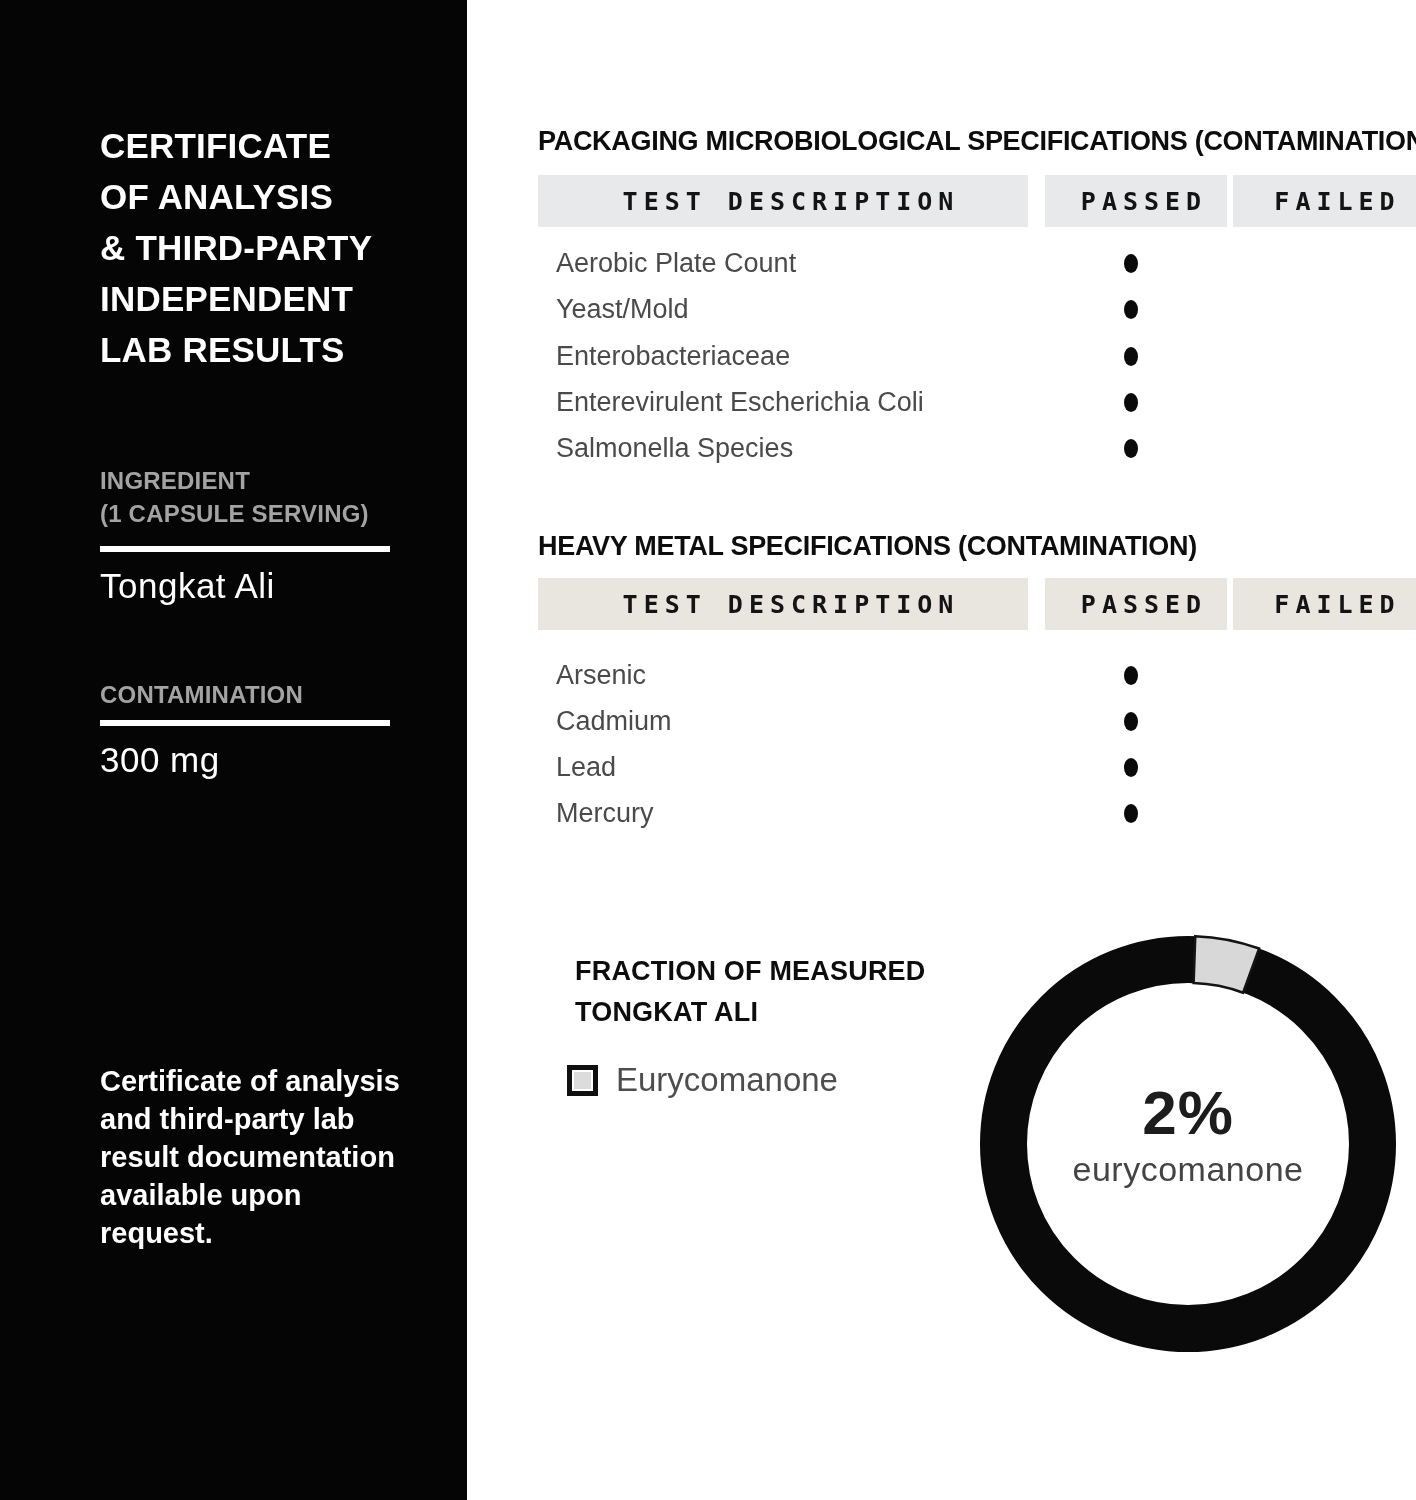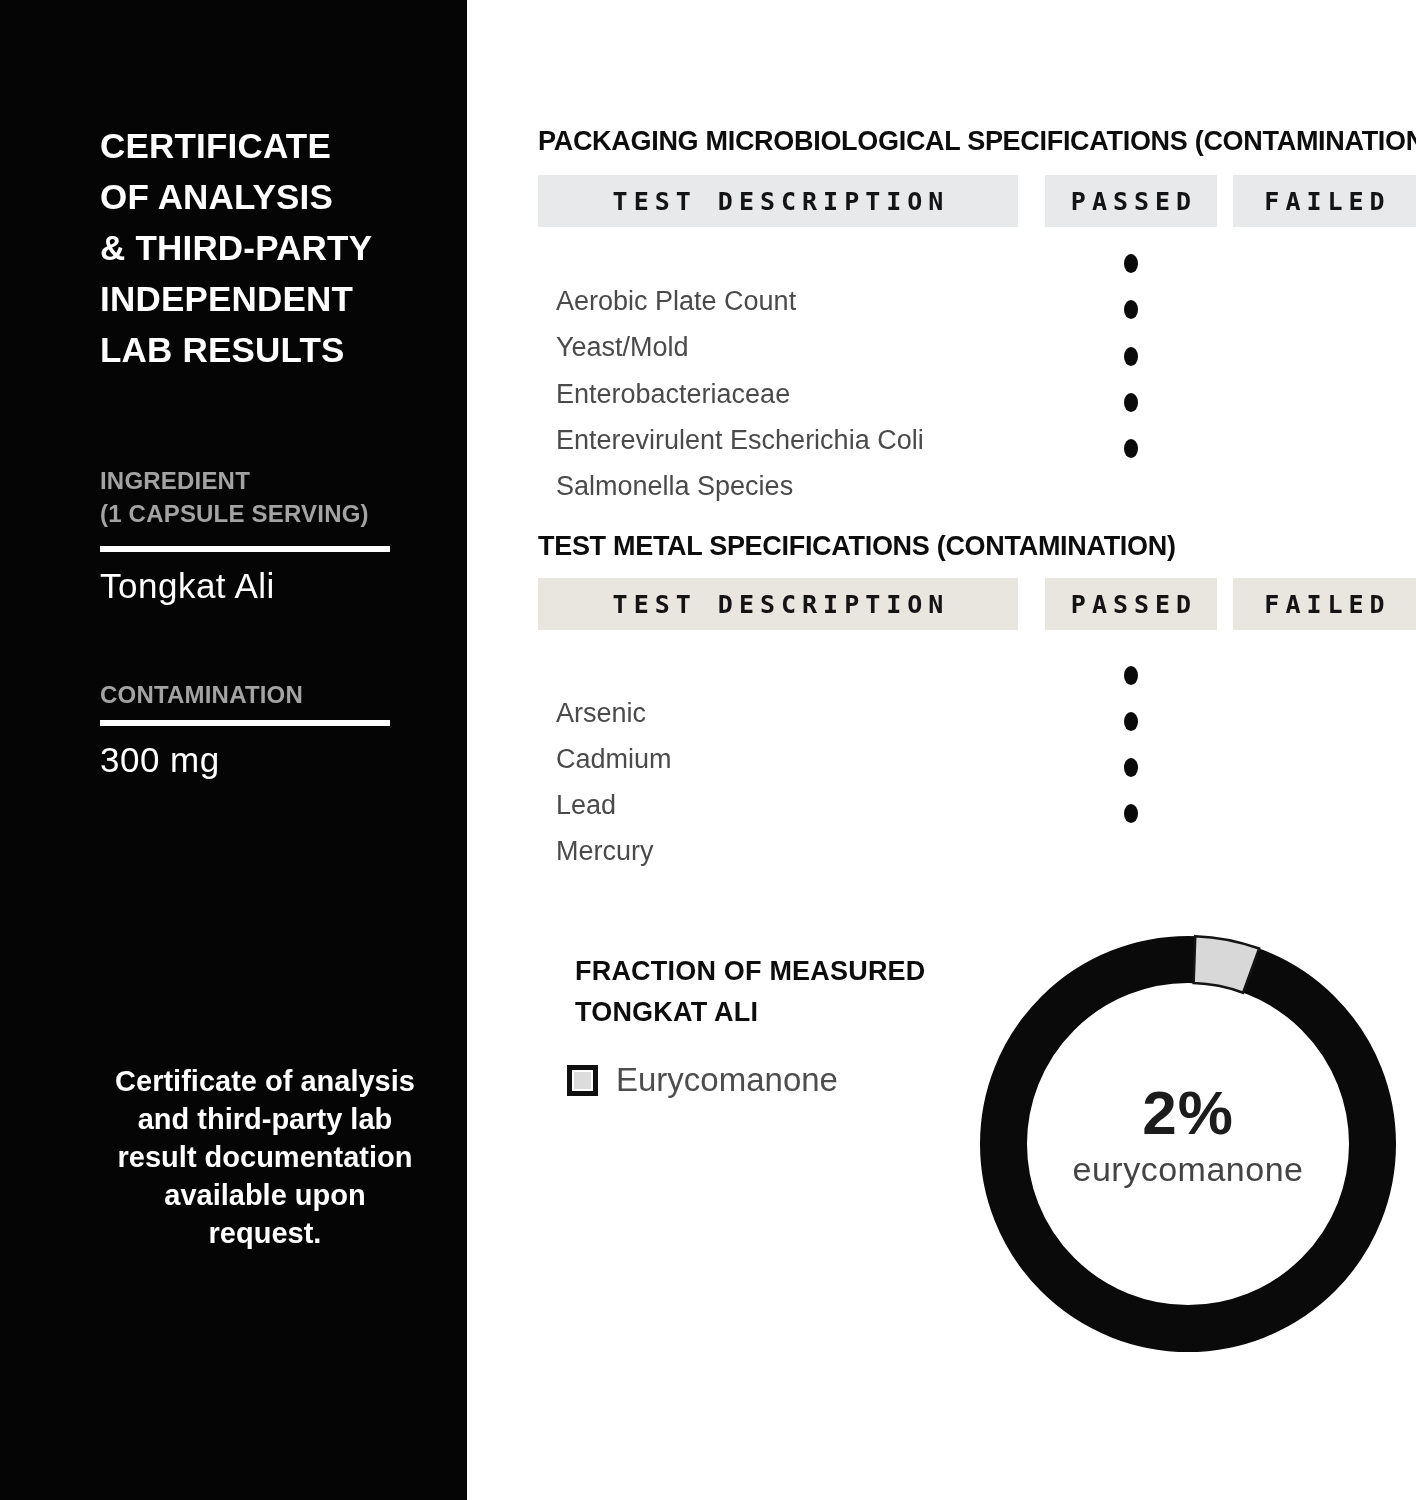--- a/index.html
+++ b/index.html
@@ -30,43 +30,42 @@
     position:absolute; left:100px; width:290px; height:6px; background:#ffffff;
   }
   .side-value{
     position:absolute; left:100px;
     color:#ffffff; font-size:35px; font-weight:300; letter-spacing:0.5px;
   }
   .side-note{
     position:absolute; left:100px; top:1062px; width:330px;
     color:#ffffff; font-size:29px; font-weight:bold; line-height:38px;
     white-space:pre-line;
-    text-align:center;
   }
   
   .section-heading{
     position:absolute; left:538px;
     color:#0d0d0d; font-size:27px; font-weight:bold; letter-spacing:-0.3px;
     white-space:nowrap;
   }
   .hdr-cell{
     position:absolute; height:52px;
     display:flex; align-items:center; justify-content:center;
     font-family:"DejaVu Sans Mono", monospace;
     font-size:25px; font-weight:bold; color:#141414; letter-spacing:6px;
     text-indent:6px;
+    padding-left:10px;
   }
   .t1 .hdr-cell{background:#e8e9eb;}
   .t2 .hdr-cell{background:#e9e5df;}
   .trow{position:absolute; left:0; width:1416px; height:36px;}
   .tlabel{
     position:absolute; left:556px; top:0;
     color:#4a4a4a; font-size:27px; font-weight:300; line-height:36px;
     white-space:nowrap;
-    margin-top:38px;
   }
   .dot{
     position:absolute; left:1124px; top:9px;
     width:14px; height:19px; border-radius:50%; background:#0a0a0a;
   }
   
   .fraction-heading{
     position:absolute; left:575px; top:951px; width:360px;
     color:#0d0d0d; font-size:27px; font-weight:bold; line-height:41px;
     white-space:pre-line; letter-spacing:0.2px;
@@ -140,21 +139,21 @@
       <span class="tlabel">Enterevirulent Escherichia Coli</span>
       <span class="dot"></span>
     </div>
     <div class="trow" style="top:430px">
       <span class="tlabel">Salmonella Species</span>
       <span class="dot"></span>
     </div>
   </div>
 
   <div class="t2">
-    <div class="section-heading" style="top:531px">TEST METAL SPECIFICATIONS (CONTAMINATION)</div>
+    <div class="section-heading" style="top:531px">HEAVY METAL SPECIFICATIONS (CONTAMINATION)</div>
 
     <div class="hdr-cell" style="left:538px; top:578px; width:480px;">TEST DESCRIPTION</div>
     <div class="hdr-cell" style="left:1045px; top:578px; width:172px;">PASSED</div>
     <div class="hdr-cell" style="left:1233px; top:578px; width:183px;">FAILED</div>
 
     <div class="trow" style="top:657px">
       <span class="tlabel">Arsenic</span>
       <span class="dot"></span>
     </div>
     <div class="trow" style="top:703px">

